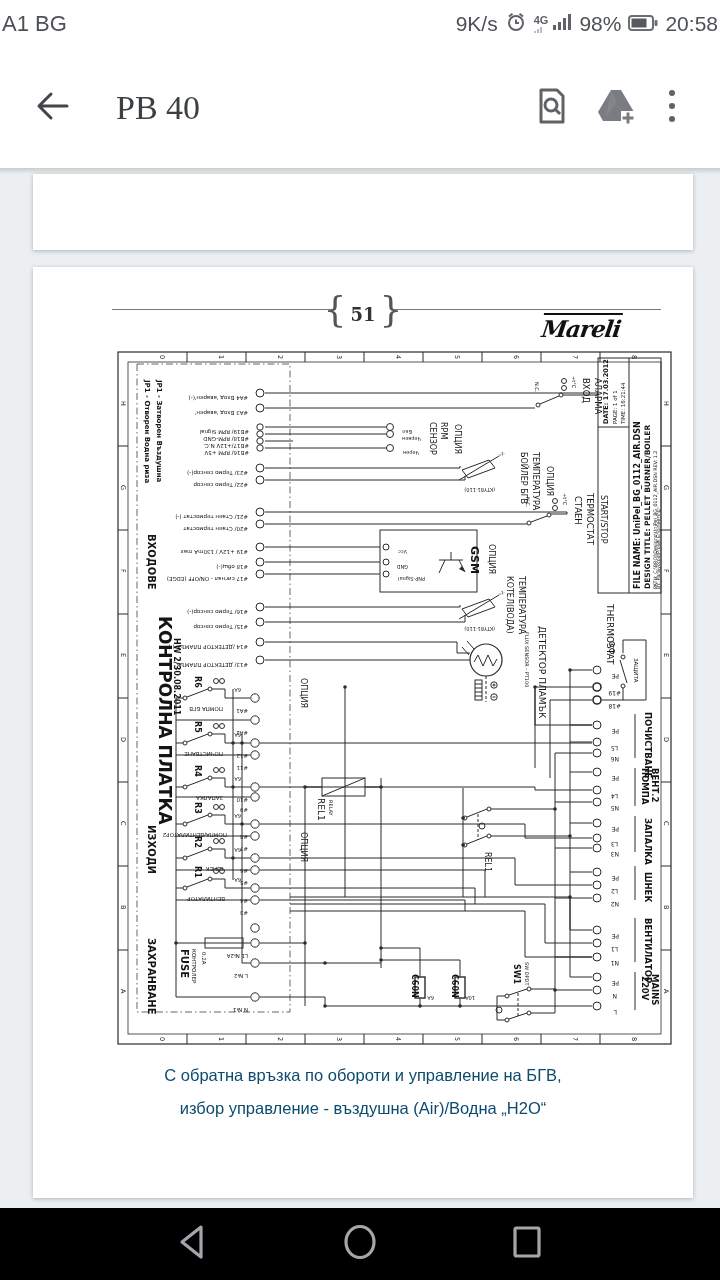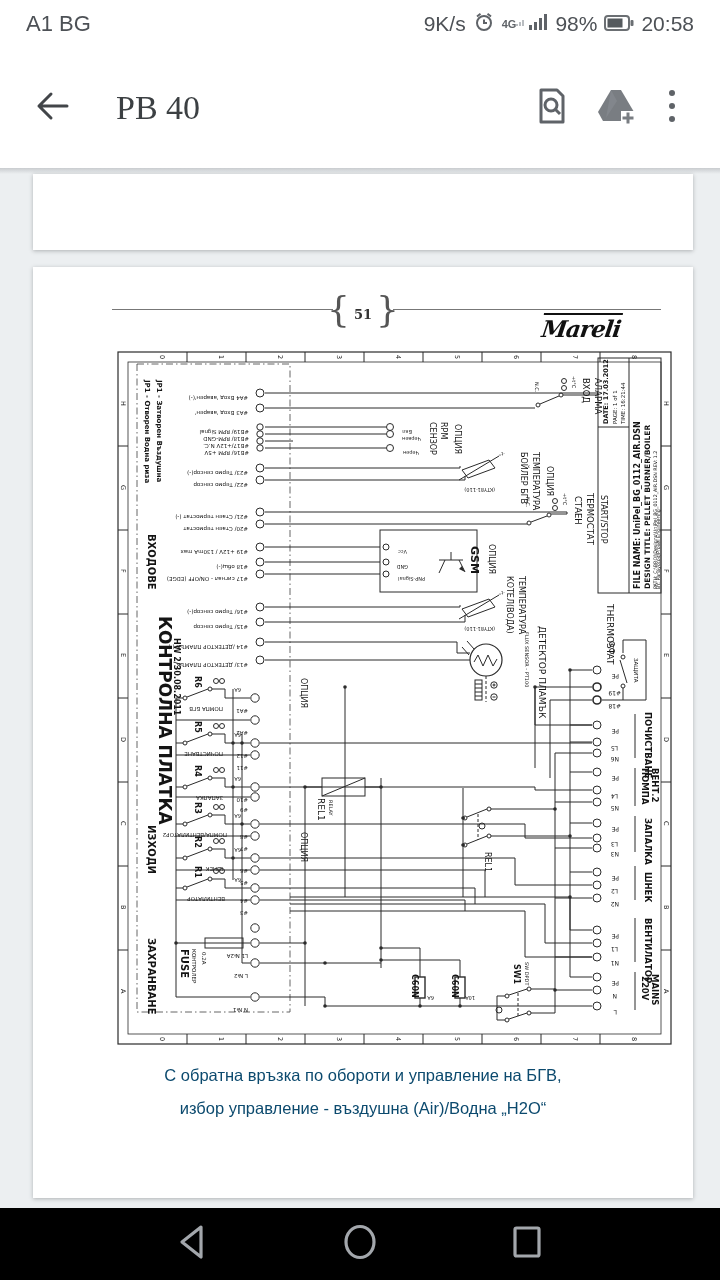--- a/index.html
+++ b/index.html
@@ -1,40 +1,40 @@
 <!DOCTYPE html>
 <html><head>
 <meta charset="utf-8">
 <style>
   html,body{margin:0;padding:0;}
   body{width:720px;height:1280px;position:relative;background:#eceff1;font-family:"Liberation Sans",sans-serif;overflow:hidden;}
   
-  .statusbar{position:absolute;top:0;left:0;right:0;height:48px;background:#fff;display:flex;align-items:center;justify-content:space-between;padding:0 26px;box-sizing:border-box;color:#4d5156;}
+  .statusbar{position:absolute;top:0;left:0;right:0;height:48px;background:#fff;display:flex;align-items:center;justify-content:space-between;padding:0 2px;box-sizing:border-box;color:#4d5156;}
   .statusbar .carrier{font-size:22px;color:#4d5156;}
   .statusbar .right{display:flex;align-items:center;gap:7px;font-size:21px;color:#4d5156;}
-  .sig4g{display:flex;flex-direction:row;align-items:flex-start;line-height:1;margin-right:-3px;}
+  .sig4g{display:flex;flex-direction:column;align-items:flex-start;line-height:1;margin-right:-3px;}
   .sig4g .g{font-size:11px;font-weight:bold;color:#5f6368;}
   .minibars{display:flex;align-items:flex-end;gap:1px;margin-top:1px;}
   .minibars i{display:block;width:2px;background:#b9bdc1;}
   
   .appbar{position:absolute;top:48px;left:0;right:0;height:120px;background:#fff;display:flex;align-items:center;box-sizing:border-box;padding:0 24px;}
   .appbar:after{content:"";position:absolute;left:0;right:0;bottom:-6px;height:6px;background:linear-gradient(#c9cccf,rgba(0,0,0,0));}
   .backbtn{width:56px;height:56px;display:flex;align-items:center;justify-content:center;}
   .apptitle{font-size:34px;color:#3c4043;margin-left:36px;flex:1;font-family:Liberation Serif, serif;}
   .abicon{width:64px;height:64px;display:flex;align-items:center;justify-content:center;}
   
   .content{position:absolute;top:174px;left:0;right:0;bottom:72px;background:#eceff1;}
   .page{position:absolute;left:33px;width:660px;background:#fff;box-shadow:0 1px 4px rgba(60,64,67,.35);}
   .page1{top:0;height:76px;}
   .page2{top:93px;height:931px;}
   
   .hline{position:absolute;left:79px;right:32px;top:42px;height:1px;background:#777;}
   .pagenum{position:absolute;left:300px;top:22px;width:60px;height:42px;background:#fff;display:flex;align-items:center;justify-content:center;gap:4px;}
   .pagenum .br{font-family:"DejaVu Serif",serif;font-size:36px;font-weight:300;color:#555;line-height:1;}
-  .pagenum .n{font-size:13px;font-weight:bold;color:#333;font-family:"DejaVu Serif",serif;margin-top:8px;}
+  .pagenum .n{font-size:18px;font-weight:bold;color:#333;font-family:"DejaVu Serif",serif;margin-top:8px;}
   .logo{position:absolute;right:72px;top:46px;font-family:"DejaVu Serif",serif;font-style:italic;font-weight:bold;font-size:23px;color:#111;letter-spacing:-1px;border-top:2px solid #111;padding-top:0px;transform:skewX(-8deg);}
   
   .caption{position:absolute;left:0;right:0;text-align:center;color:#0c4a6e;font-size:16.5px;}
   .cap1{top:799px;}
   .cap2{top:832px;}
   
   .sch{position:absolute;left:82px;top:81px;}
   .sch text{fill:#141414;font-family:"DejaVu Sans",sans-serif;}
   .sch .w{stroke:#2b2b2b;stroke-width:1;fill:none;}
   .sch .w2{stroke:#2b2b2b;stroke-width:1.6;fill:none;}

